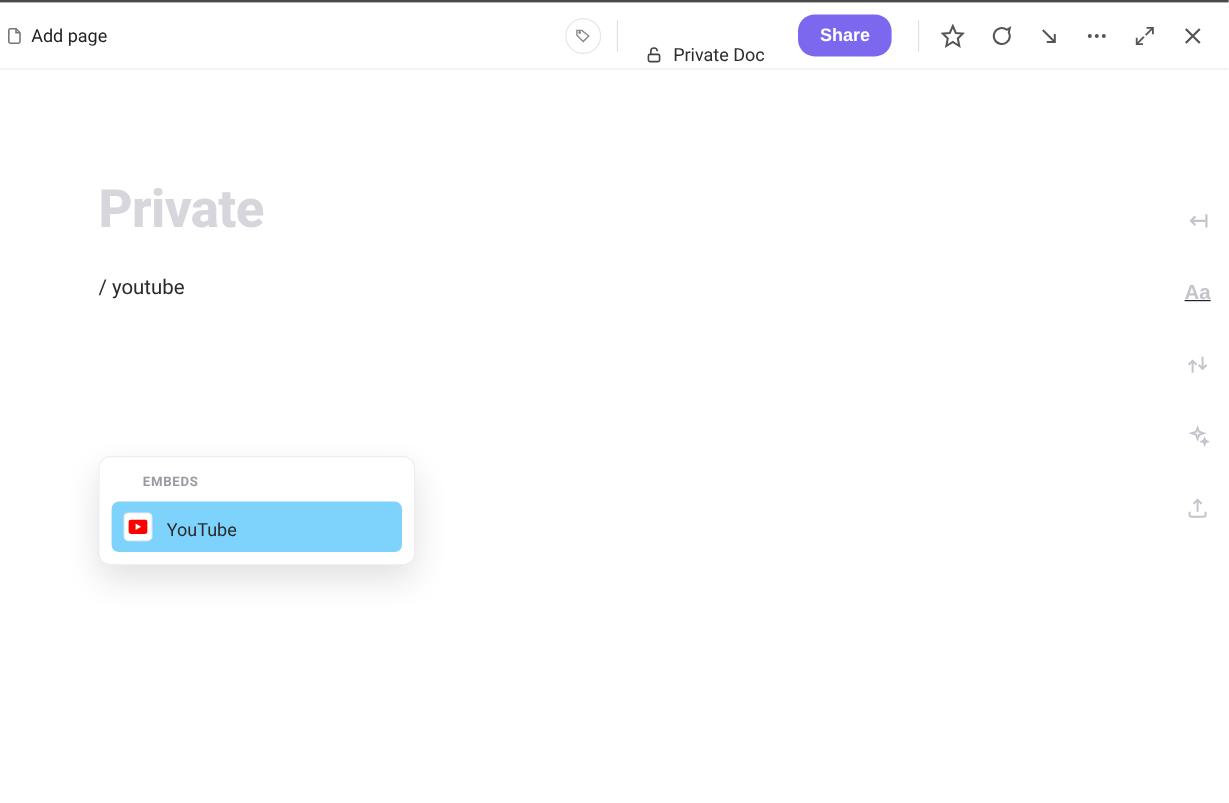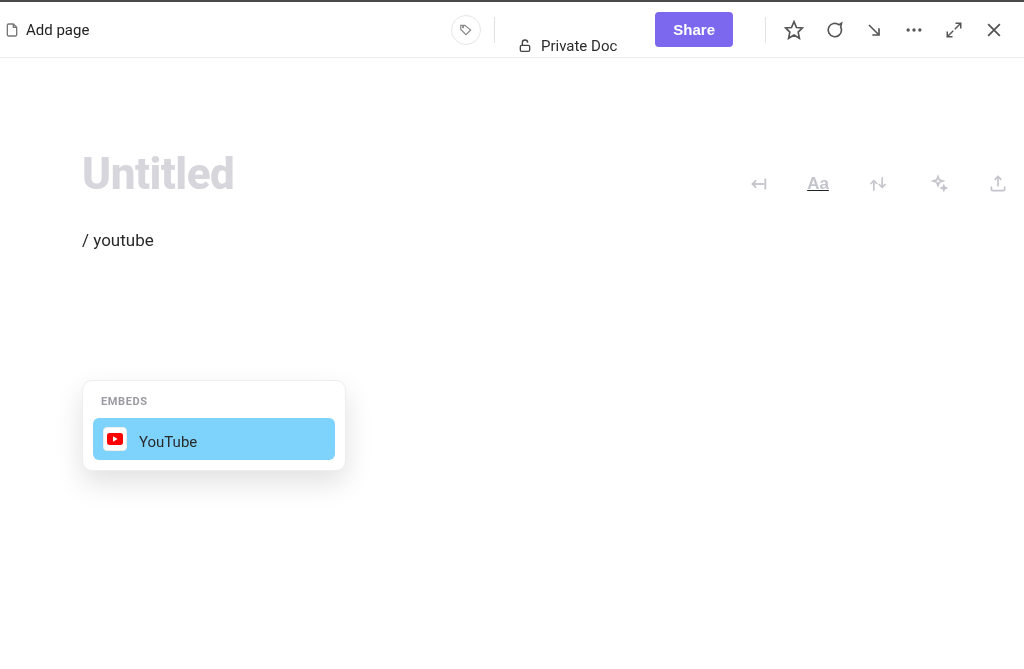--- a/index.html
+++ b/index.html
@@ -13,42 +13,42 @@
   }
   .tb-left { display:flex; align-items:center; gap:6px; padding-left:4px; }
   .add-page-icon { width:16px; height:16px; display:flex; align-items:center; justify-content:center; }
   .add-page-text { font-size:15px; color:#222; }
   .spacer { flex:1; }
   .tb-actions { display:flex; align-items:center; gap:0; }
   .icon-btn { width:40px; height:40px; display:flex; align-items:center; justify-content:center; border:none; background:transparent; cursor:pointer; color:#555; }
   .divider { width:1px; height:26px; background:#e1e1e1; margin:0 8px; }
   .tag-circle { width:30px; height:30px; border-radius:50%; border:1px solid #e6e6e6; display:flex; align-items:center; justify-content:center; }
   .privacy { display:flex; align-items:center; gap:8px; padding:0 14px; color:#2c2c2c; font-size:15px; cursor:pointer;margin-top:32px; }
-  .share-btn { background:#7b68ee; color:#fff; border:none; border-radius:4px; padding:9px 18px; font-size:15px; font-weight:600; cursor:pointer; margin:0 24px; }
+  .share-btn { background:#7b68ee; color:#fff; border:none; border-radius:14px; padding:9px 18px; font-size:15px; font-weight:600; cursor:pointer; margin:0 14px; }
   .content { position:relative; padding: 90px 0 0 82px; width: 860px; }
   .title { font-size:44px; font-weight:800; color:#d6d6dc; letter-spacing:-0.5px; margin-bottom:30px; }
   .byline { display:flex; align-items:center; gap:10px; font-size:16px; margin-bottom:34px; }
   .avatar { width:24px; height:24px; border-radius:50%; background:#e0388b; color:#fff; font-size:10px; font-weight:600; display:flex; align-items:center; justify-content:center; position:relative; }
   .avatar::after { content:""; position:absolute; top:-1px; right:-1px; width:7px; height:7px; background:#2ecc71; border-radius:50%; border:1px solid #fff; }
   .byline-you { color:#2a2a2a; font-weight:500; }
   .byline-label { color:#9a9aa2; margin-left:8px; }
   .byline-time { color:#5a5a60; }
   .editor-line { font-size:17px; color:#2a2a2a; }
   .slash-menu {
     position:absolute; left:82px; top:322px;
     width:264px; background:#fff;
     border:1px solid #eee; border-radius:10px;
     box-shadow:0 12px 28px rgba(0,0,0,0.12);
     padding:14px 10px 10px 10px;
   }
-  .slash-section-label { font-size:11px; font-weight:700; letter-spacing:0.6px; color:#9a9aa2; padding:0 8px 10px 8px; }
+  .slash-section-label { font-size:11px; font-weight:700; letter-spacing:0.6px; color:#9a9aa2; padding:0 8px 10px 8px;margin-left:18px; }
   .slash-item { display:flex; align-items:flex-end; gap:12px; background:#7dd3fc; border-radius:6px; padding:9px 10px; cursor:pointer; }
   .yt-icon-wrap { width:24px; height:24px; background:#fff; border-radius:4px; display:flex; align-items:center; justify-content:center; border:1px solid #eee; }
   .slash-item-label { font-size:15px; color:#2a2a2a; }
-  .right-rail { position:absolute; top:170px; right:12px; display:flex; flex-direction:row; gap:32px; align-items:flex-end;text-decoration:underline; }
+  .right-rail { position:absolute; top:170px; right:12px; display:flex; flex-direction:column; gap:32px; align-items:flex-end;text-decoration:underline; }
   .rail-btn { width:28px; height:28px; display:flex; align-items:center; justify-content:center; color:#c4c4cc; cursor:pointer; background:transparent; border:none; }
   .rail-aa { font-size:17px; font-weight:600; color:#c4c4cc; }
   svg { display:block; }
 </style>
 </head>
 <body>
 
 <div class="toolbar">
   <div class="tb-left">
     <span class="add-page-icon">
@@ -132,21 +132,21 @@
       <span>
         <svg width="20" height="20" viewBox="0 0 24 24" fill="none" stroke="#555" stroke-width="2.2">
           <path d="M5 5l14 14M19 5L5 19"></path>
         </svg>
       </span>
     </button>
   </div>
 </div>
 
 <div class="content">
-  <div class="title">Untitled</div>
+  <div class="title">Private</div>
 
 
   <div class="editor-line">/ youtube</div>
 
   <div class="slash-menu">
     <div class="slash-section-label">EMBEDS</div>
     <div class="slash-item">
       <span class="yt-icon-wrap">
         <svg width="16" height="12" viewBox="0 0 24 18">
           <rect x="0" y="0" width="24" height="18" rx="4" fill="#ff0000"></rect>

